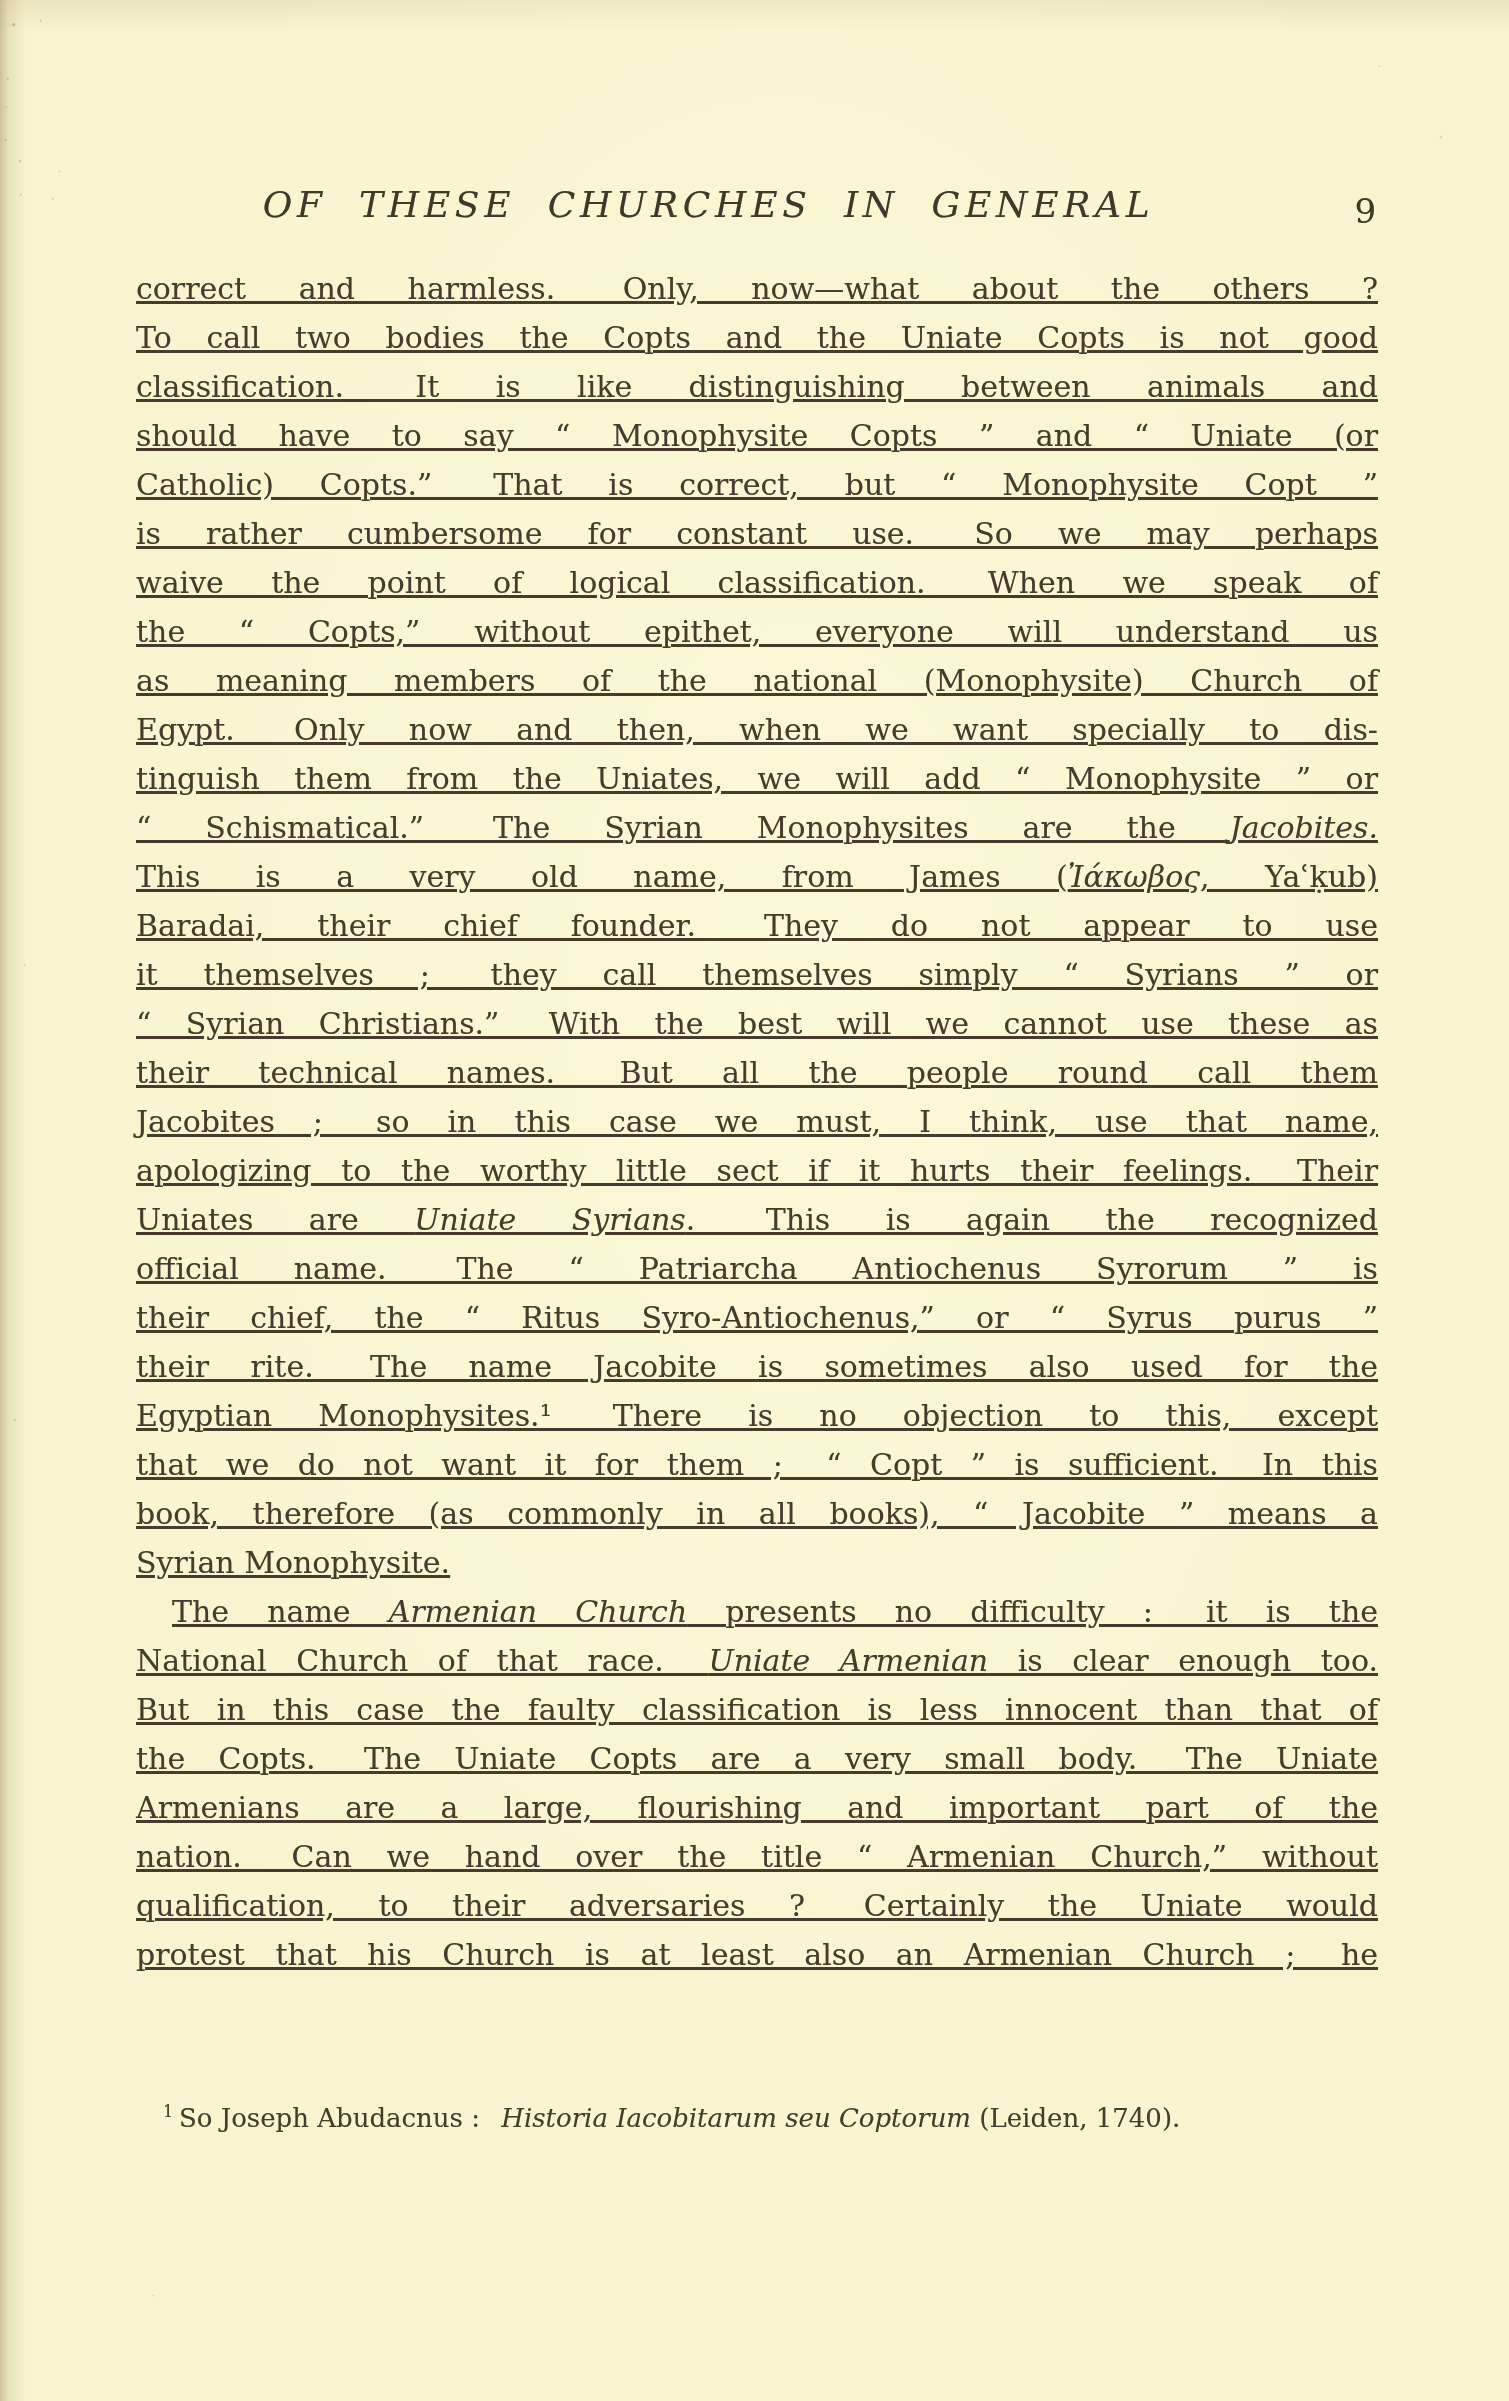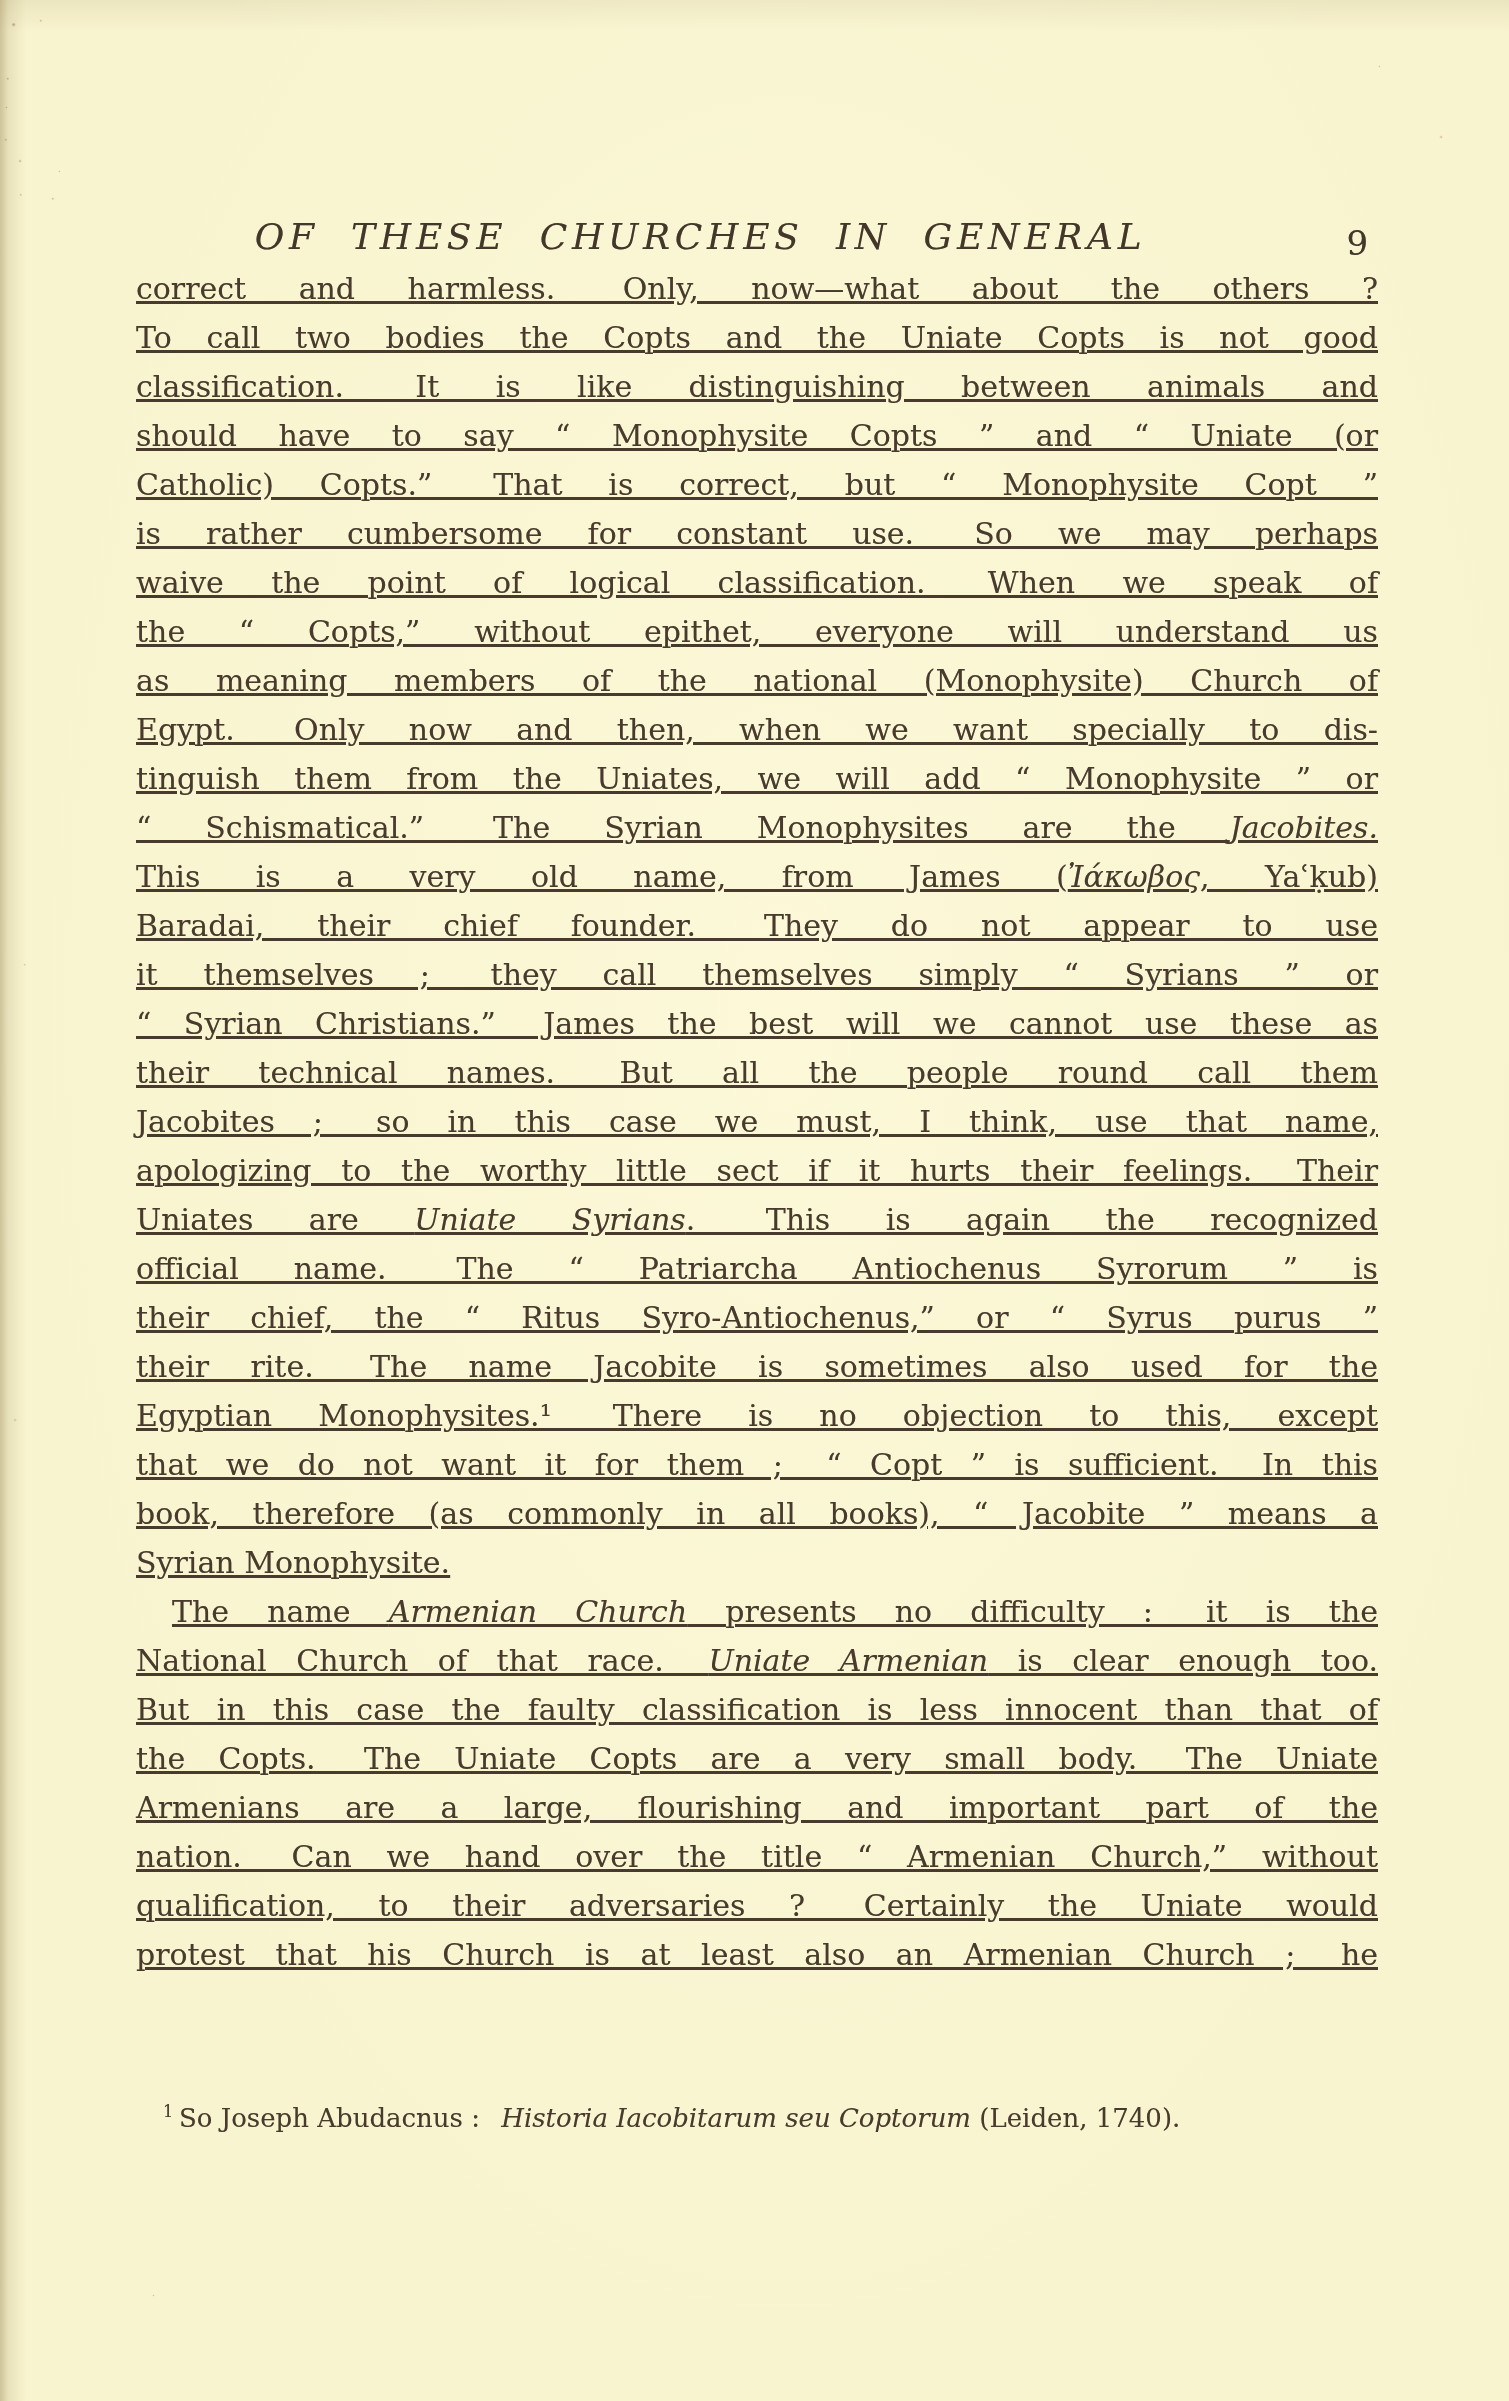--- a/index.html
+++ b/index.html
@@ -42,25 +42,24 @@
       2.9px 2.9px, 3.5px 3.5px, 4.1px 4.1px, 2.9px 2.9px, 4.1px 4.1px, 3.5px 3.5px, 2.9px 2.9px,
       100% 100%, 100% 100%, 100% 100%;
     background-position:
       10.5px 22px, 39px 18.7px, 5.8px 77px, 5.3px 106px, 3.5px 138px, 17.5px 159px, 19px 193px,
       58px 170px, 51px 197px, 1439px 135px, 1378px 65px, 13px 1418px, 23px 963px, 152px 2294px,
       0 0, 0 0, 0 0;
   }
 
   .running-header {
     position: absolute;
-    left: 132px;
+    left: 140px;
     top: 184px;
     width: 1242px;
     height: 53px;
-    margin-top: 32px;
   }
   .running-title {
     display: block;
     padding-right: 105px;
     text-align: center;
     font-style: italic;
     font-size: 36px;
     line-height: 41px;
     letter-spacing: 4.7px;
     word-spacing: 16.3px;
@@ -134,21 +133,21 @@
       <div class="line"><span>is rather cumbersome for constant use.  So we may perhaps</span></div>
       <div class="line"><span>waive the point of logical classification.  When we speak of</span></div>
       <div class="line"><span>the “ Copts,” without epithet, everyone will understand us</span></div>
       <div class="line"><span>as meaning members of the national (Monophysite) Church of</span></div>
       <div class="line"><span>Egypt.  Only now and then, when we want specially to dis-</span></div>
       <div class="line"><span>tinguish them from the Uniates, we will add “ Monophysite ” or</span></div>
       <div class="line"><span>“ Schismatical.”  The Syrian Monophysites are the </span><i>Jacobites.</i></div>
       <div class="line"><span>This is a very old name, from James (</span><i>Ἰάκωβος</i><span>, Yaʿḳub)</span></div>
       <div class="line"><span>Baradai, their chief founder.  They do not appear to use</span></div>
       <div class="line"><span>it themselves ;  they call themselves simply “ Syrians ” or</span></div>
-      <div class="line"><span>“ Syrian Christians.”  James the best will we cannot use these as</span></div>
+      <div class="line"><span>“ Syrian Christians.”  With the best will we cannot use these as</span></div>
       <div class="line"><span>their technical names.  But all the people round call them</span></div>
       <div class="line"><span>Jacobites ;  so in this case we must, I think, use that name,</span></div>
       <div class="line"><span>apologizing to the worthy little sect if it hurts their feelings.  Their</span></div>
       <div class="line"><span>Uniates are </span><i>Uniate Syrians</i><span>.  This is again the recognized</span></div>
       <div class="line"><span>official name.  The “ Patriarcha Antiochenus Syrorum ” is</span></div>
       <div class="line"><span>their chief, the “ Ritus Syro-Antiochenus,” or “ Syrus purus ”</span></div>
       <div class="line"><span>their rite.  The name Jacobite is sometimes also used for the</span></div>
       <div class="line"><span>Egyptian Monophysites.¹  There is no objection to this, except</span></div>
       <div class="line"><span>that we do not want it for them ;  “ Copt ” is sufficient.  In this</span></div>
       <div class="line"><span>book, therefore (as commonly in all books), “ Jacobite ” means a</span></div>

